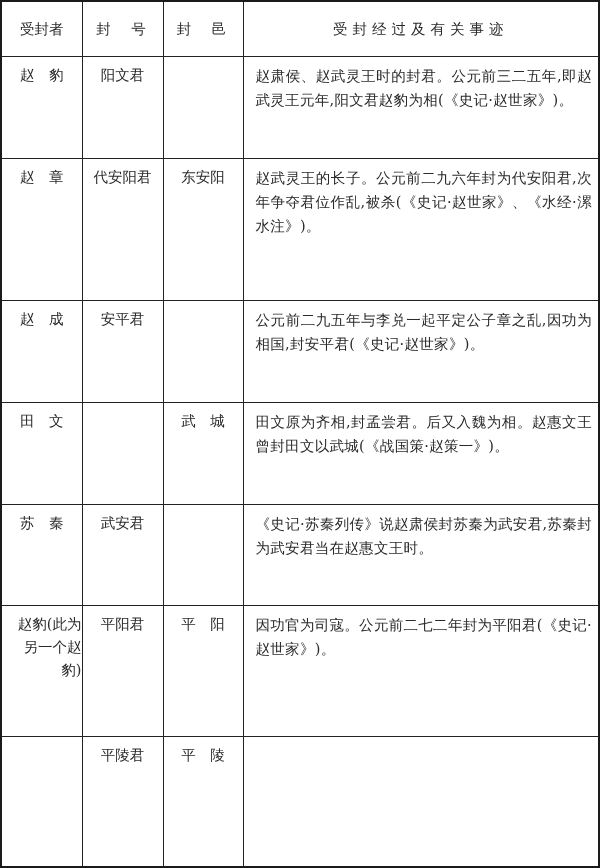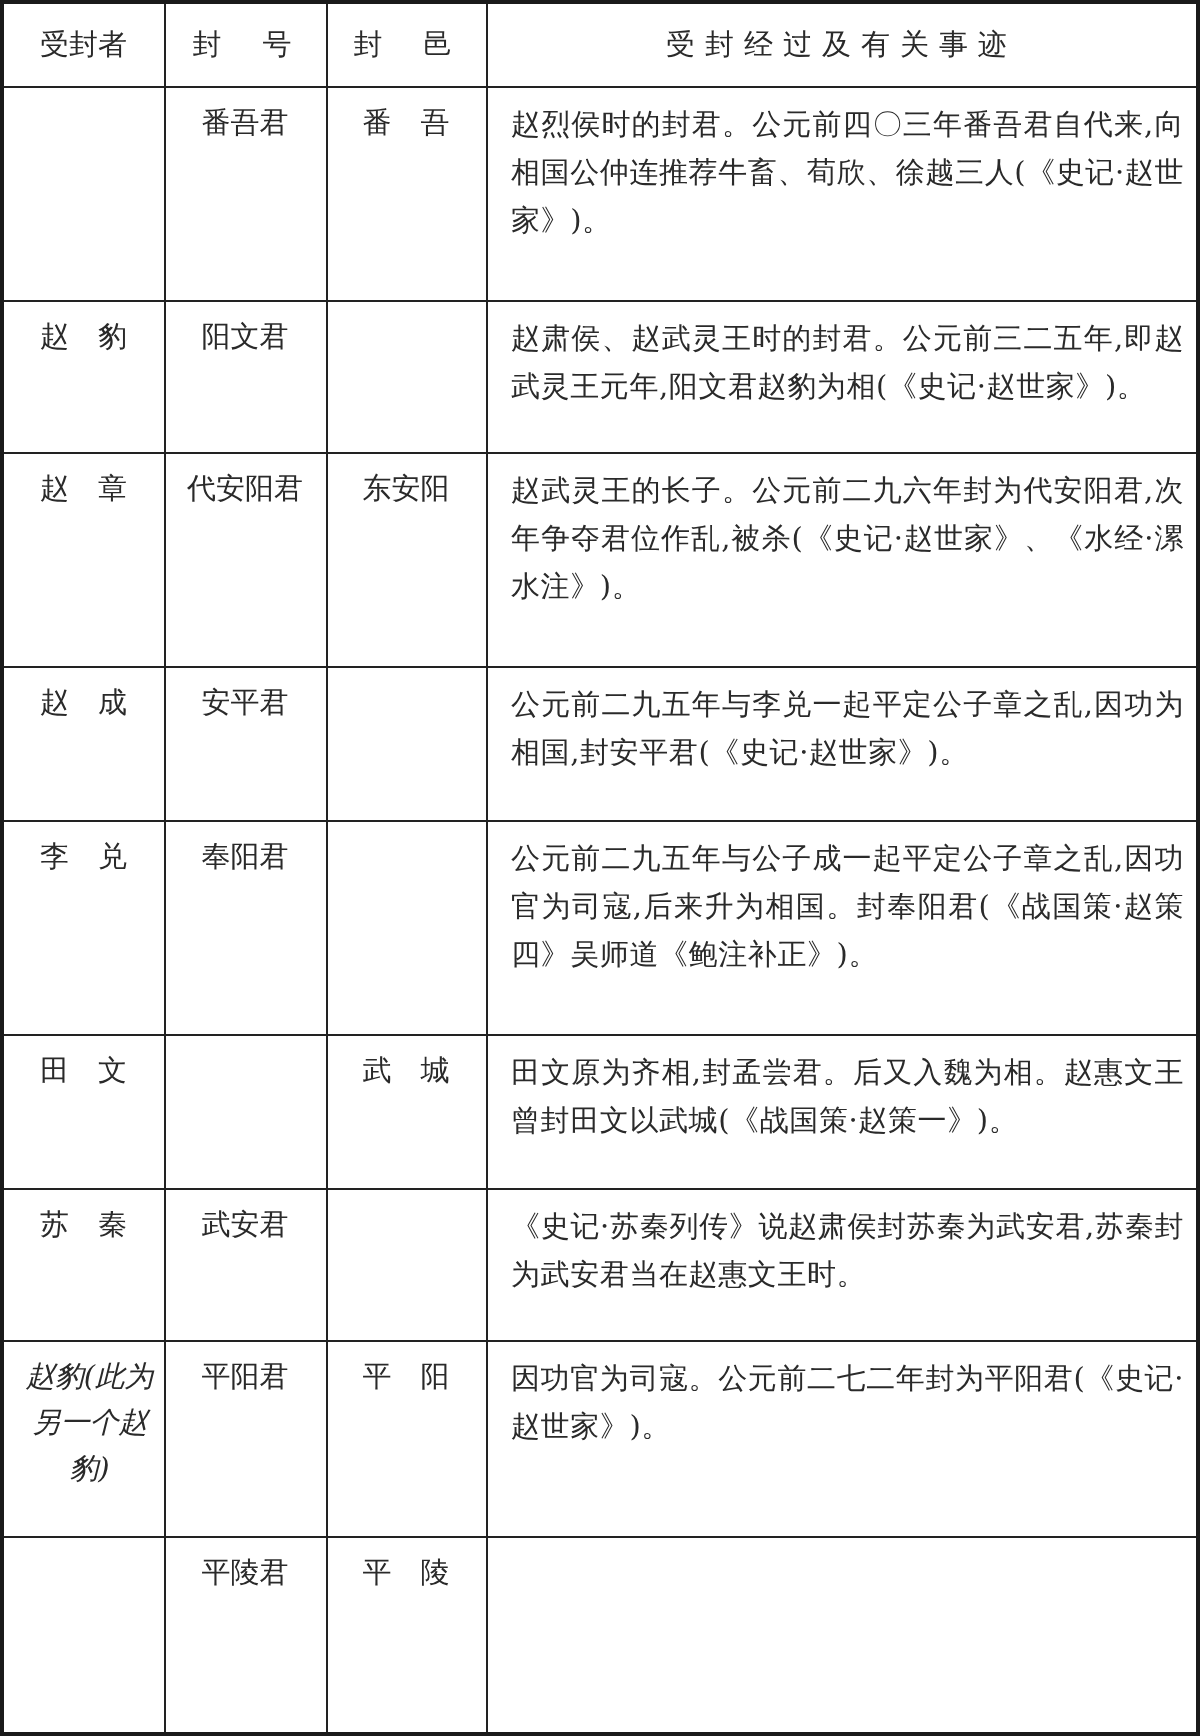--- a/index.html
+++ b/index.html
@@ -26,21 +26,21 @@
   .c1 { width: 81px; }
   .c2 { width: 81px; }
   .c3 { width: 80px; }
   .c4 { width: auto; }
   .name, .title, .fief {
     text-align: center;
     padding-top: 7px !important;
     line-height: 22px;
     letter-spacing: 0;
   }
-  .name-multi { text-align: center; padding-left: 6px !important; padding-top: 7px !important; line-height: 23px; font-style: italic; }
+  .name-multi { text-align: right; padding-left: 6px !important; padding-top: 7px !important; line-height: 23px; }
   .ev-cell {
     padding: 7px 6px 4px 12px !important;
     line-height: 24px;
     text-align: justify;
     letter-spacing: 0.3px;
   }
   .ev-cell span { display: inline; }
   .ev-indent { display: inline-block; width: 26px; }
 </style>
 </head>
@@ -55,26 +55,20 @@
   </colgroup>
   <tbody>
       <tr style="height:33px">
     <th style="letter-spacing:0">受封者</th>
     <th>封　号</th>
     <th>封　邑</th>
     <th class="ev">受封经过及有关事迹</th>
   </tr>
 
 
-  <tr style="height:76px">
-    <td class="name"></td>
-    <td class="title">番吾君</td>
-    <td class="fief">番　吾</td>
-    <td class="ev-cell"><span class="ev-indent"></span><span>赵烈侯时的封君。公元前四〇三年番吾君自代来,向相国公仲连推荐牛畜、荀欣、徐越三人(《史记·赵世家》)。</span></td>
-  </tr>
 
   <tr style="height:54px">
     <td class="name">赵　豹</td>
     <td class="title">阳文君</td>
     <td class="fief"></td>
     <td class="ev-cell"><span class="ev-indent"></span><span>赵肃侯、赵武灵王时的封君。公元前三二五年,即赵武灵王元年,阳文君赵豹为相(《史记·赵世家》)。</span></td>
   </tr>
 
   <tr style="height:77px">
     <td class="name">赵　章</td>
@@ -83,26 +77,20 @@
     <td class="ev-cell"><span class="ev-indent"></span><span>赵武灵王的长子。公元前二九六年封为代安阳君,次年争夺君位作乱,被杀(《史记·赵世家》、《水经·漯水注》)。</span></td>
   </tr>
 
   <tr style="height:54px">
     <td class="name">赵　成</td>
     <td class="title">安平君</td>
     <td class="fief"></td>
     <td class="ev-cell"><span class="ev-indent"></span><span>公元前二九五年与李兑一起平定公子章之乱,因功为相国,封安平君(《史记·赵世家》)。</span></td>
   </tr>
 
-  <tr style="height:76px">
-    <td class="name">李　兑</td>
-    <td class="title">奉阳君</td>
-    <td class="fief"></td>
-    <td class="ev-cell"><span class="ev-indent"></span><span>公元前二九五年与公子成一起平定公子章之乱,因功官为司寇,后来升为相国。封奉阳君(《战国策·赵策四》吴师道《鲍注补正》)。</span></td>
-  </tr>
 
 
   <tr style="height:53px">
     <td class="name">田　文</td>
     <td class="title"></td>
     <td class="fief">武　城</td>
     <td class="ev-cell"><span class="ev-indent"></span><span>田文原为齐相,封孟尝君。后又入魏为相。赵惠文王曾封田文以武城(《战国策·赵策一》)。</span></td>
   </tr>
 
   <tr style="height:55px">

